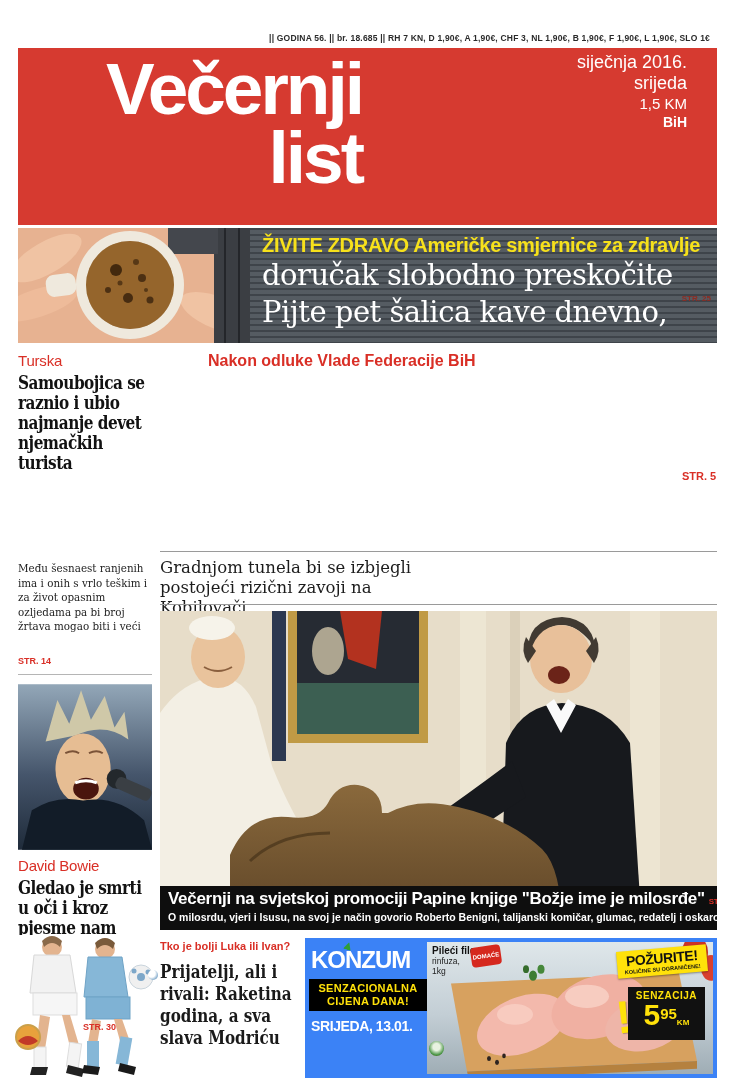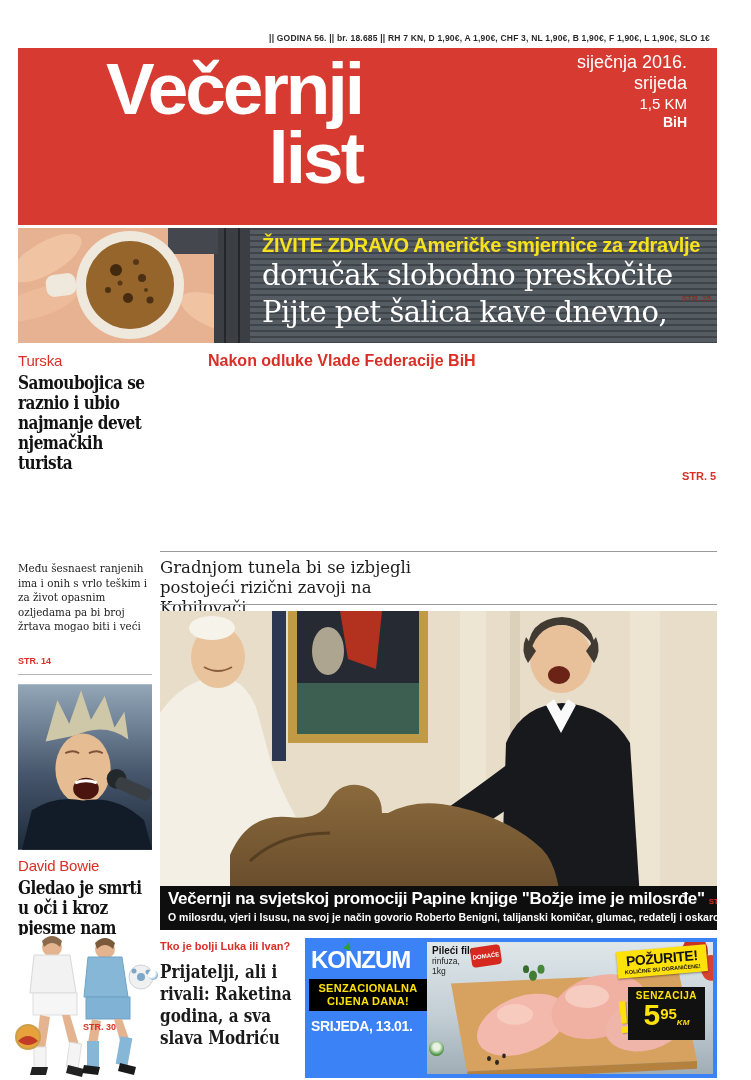--- a/index.html
+++ b/index.html
@@ -93,21 +93,21 @@
     background:radial-gradient(circle at 50% 40%,#e8f2e0 30%,#3f8f3a 70%,#b03020);}
   .ribbon{position:absolute;right:6px;top:6px;background:#ffe10a;color:#111;text-align:center;
     padding:2px 7px 3px;transform:rotate(-5deg);box-shadow:0 1px 2px rgba(0,0,0,.4);}
   .ribbon .big{font-size:14px;font-weight:bold;letter-spacing:-0.4px;}
   .ribbon .small{font-size:5.5px;font-weight:bold;}
   .dealbox{position:absolute;right:8px;top:45px;background:#111;color:#ffe10a;padding:3px 8px 4px;text-align:center;}
   .deallabel{font-size:10px;font-weight:bold;letter-spacing:0.5px;}
   .dealprice{line-height:26px;white-space:nowrap;}
   .pint{font-size:30px;font-weight:bold;}
   .pdec{font-size:15px;font-weight:bold;vertical-align:super;}
-  .pcur{font-size:8px;font-style:italic;font-weight:bold;}
+  .pcur{font-size:8px;font-weight:bold;}
   .bang{position:absolute;right:82px;top:48px;color:#ffe10a;font-size:46px;font-weight:bold;
     transform:rotate(-6deg);text-shadow:1px 1px 1px rgba(0,0,0,.3);}
 </style>
 </head>
 <body>
 
 <div class="page">
 
   <div class="topbar">|| GODINA 56.  || br. 18.685 ||  RH 7 KN, D 1,90€, A 1,90€, CHF 3, NL 1,90€, B 1,90€, F 1,90€, L 1,90€, SLO 1€</div>
 

